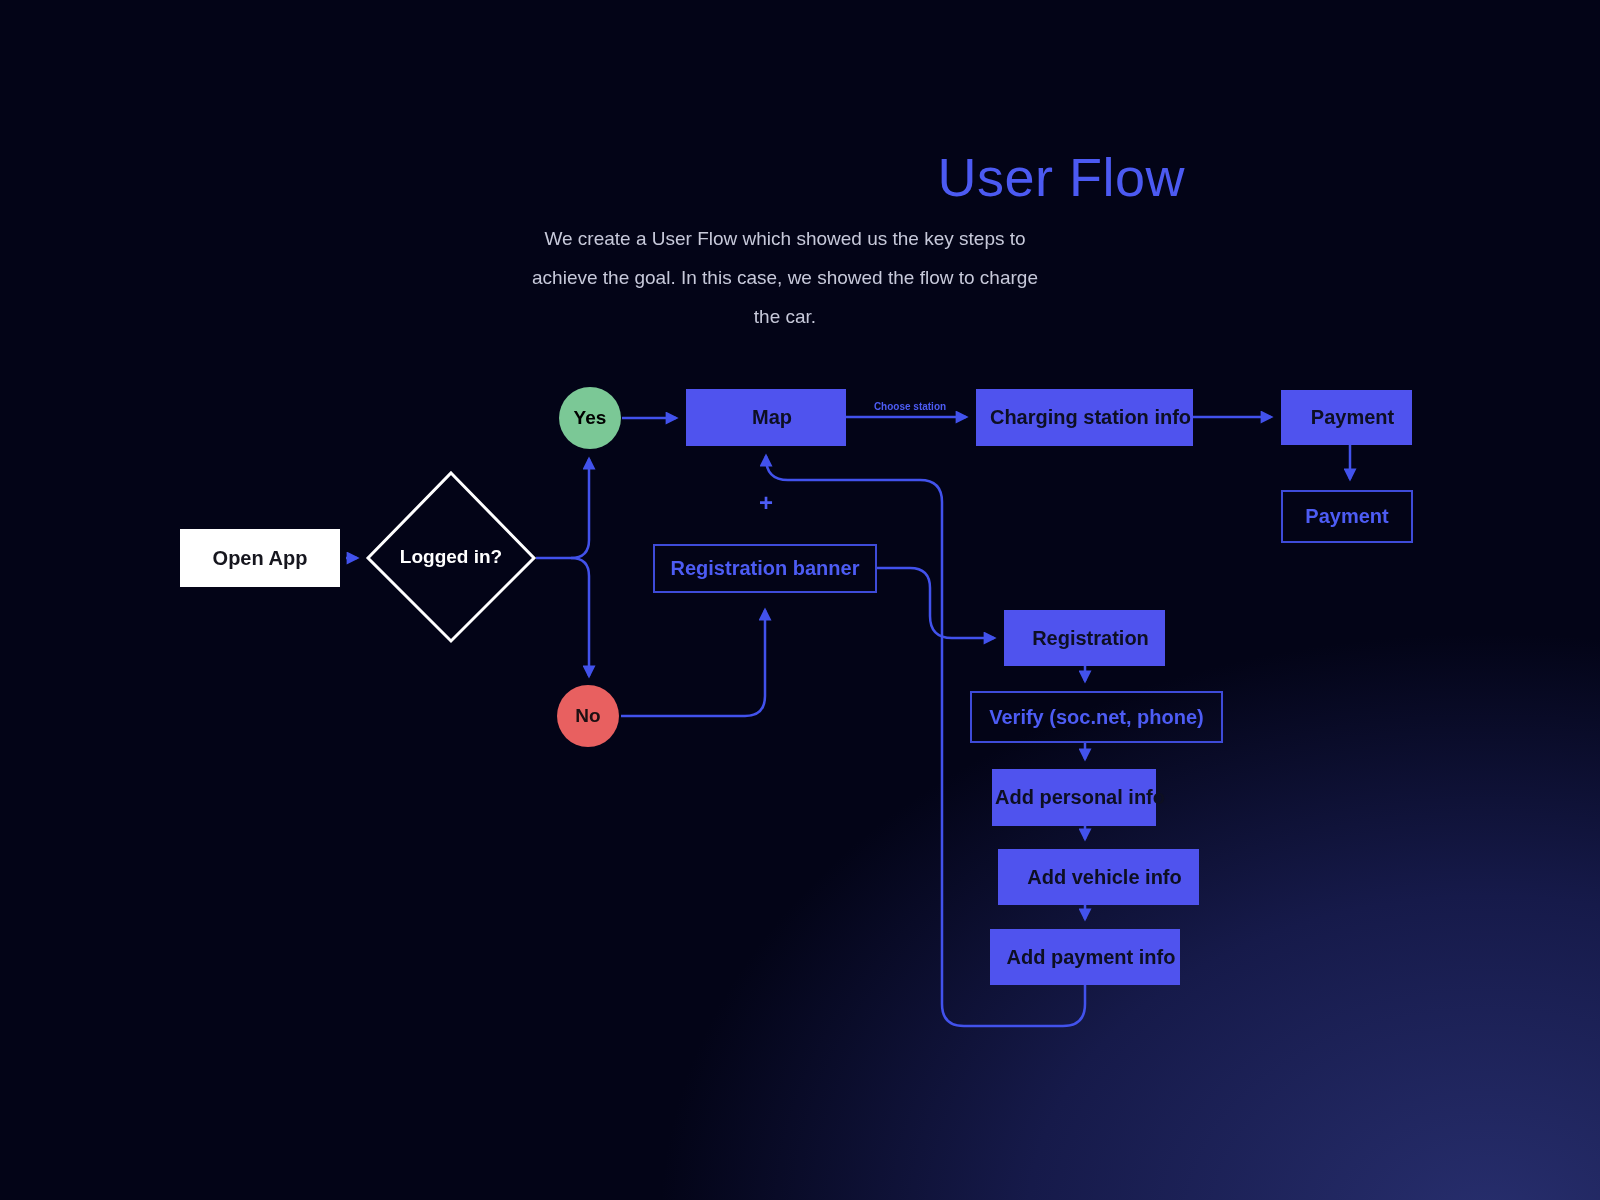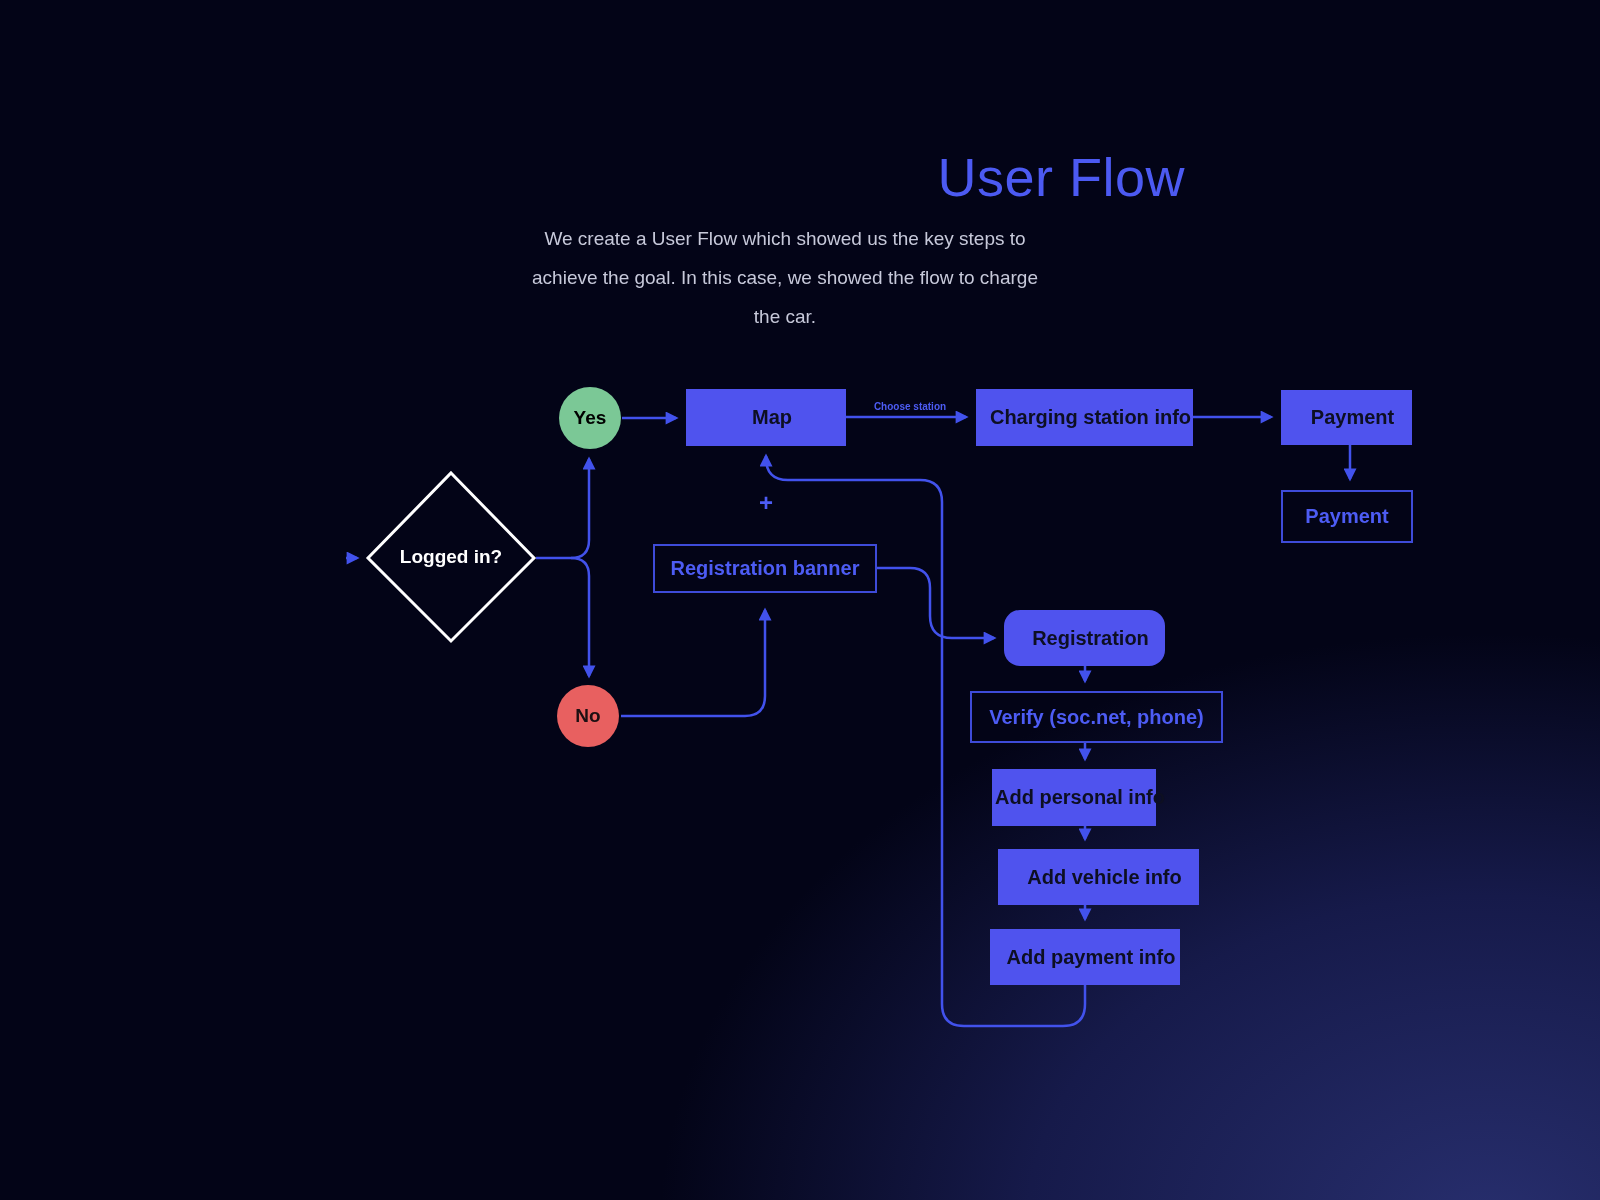--- a/index.html
+++ b/index.html
@@ -41,21 +41,21 @@
   .lbl-plus{left:736px;top:489px;width:60px;font-size:24px;font-weight:600;}
   
   .n-open-app{left:180px;top:529px;width:160px;height:58px;}
   .n-yes{left:559px;top:387px;width:62px;height:62px;}
   .n-no{left:557px;top:685px;width:62px;height:62px;}
   .n-map{left:686px;top:389px;width:160px;height:57px;}
   .n-charging{left:976px;top:389px;width:217px;height:57px;}
   .n-charge{left:1281px;top:390px;width:131px;height:55px;}
   .n-payment{left:1281px;top:490px;width:132px;height:53px;}
   .n-banner{left:653px;top:544px;width:224px;height:49px;}
-  .n-registration{left:1004px;top:610px;width:161px;height:56px;border-radius:16px;}
+  .n-registration{left:1004px;top:610px;width:161px;height:56px;}
   .n-verify{left:970px;top:691px;width:253px;height:52px;}
   .n-personal{left:992px;top:769px;width:164px;height:57px;}
   .n-vehicle{left:998px;top:849px;width:201px;height:56px;}
   .n-payinfo{left:990px;top:929px;width:190px;height:56px;}
 </style>
 </head>
 <body>
 
 <div class="canvas">
 
@@ -80,20 +80,23 @@
       <path d="M 877 568 H 910 Q 930 568 930 588 V 616 Q 930 638 952 638 H 994" marker-end="url(#ah)"></path>
       <path d="M 1085 666 V 681" marker-end="url(#ah)"></path>
       <path d="M 1085 743 V 759" marker-end="url(#ah)"></path>
       <path d="M 1085 826 V 839" marker-end="url(#ah)"></path>
       <path d="M 1085 905 V 919" marker-end="url(#ah)"></path>
       <path d="M 1085 985 V 1004 Q 1085 1026 1063 1026 H 964 Q 942 1026 942 1004 V 502 Q 942 480 920 480 H 788 Q 766 480 766 458 L 766 456" marker-end="url(#ah)"></path>
       <polygon points="451,473 534,558 451,641 368,558" stroke="#ffffff" stroke-width="3" fill="none" stroke-linejoin="miter"></polygon>
     </g>
   </svg>
 
+  <div class="node white n-open-app">
+    <span>Open App</span>
+  </div>
 
   <div class="diamond-label">
     <span>Logged in?</span>
   </div>
 
   <div class="node circle green n-yes">
     <span>Yes</span>
   </div>
 
   <div class="node circle red n-no">

